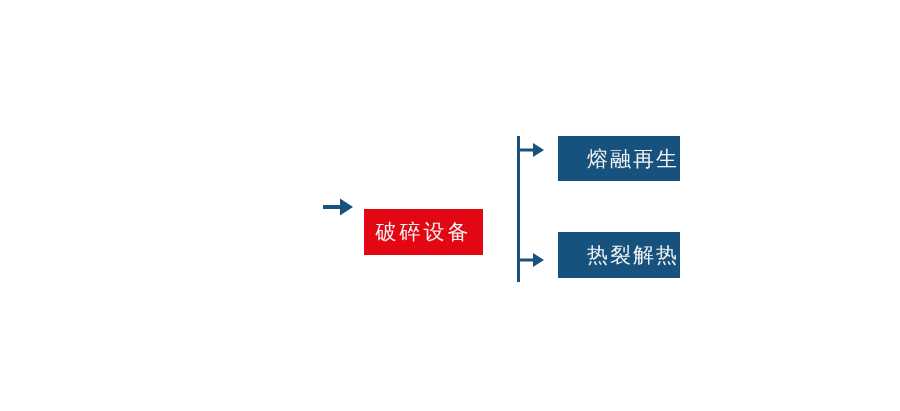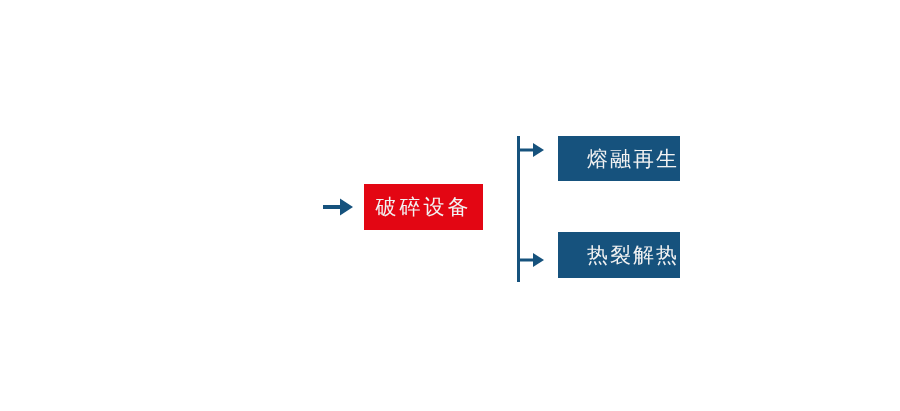--- a/index.html
+++ b/index.html
@@ -23,21 +23,21 @@
     display: flex;
     align-items: center;
     justify-content: center;
     color: var(--text-light);
     font-size: 21px;
     font-weight: 300;
     letter-spacing: 2px;
     white-space: nowrap;
   }
   .node-blue { background: var(--primary-blue); padding-left: 28px; }
-  .node-red  { background: var(--accent-red); }
+  .node-red  { background: var(--accent-red); margin-top: 25px; }
   #node-waste-plastic {
     left: 194px; top: 181px; width: 107px; height: 44px;
     border-bottom: 2px solid var(--accent-red);
   }
   #node-crushing-equipment {
     left: 364px; top: 184px; width: 119px; height: 46px;
     letter-spacing: 3px;
   }
   #node-melt-regeneration {
     left: 558px; top: 136px; width: 122px; height: 45px;

